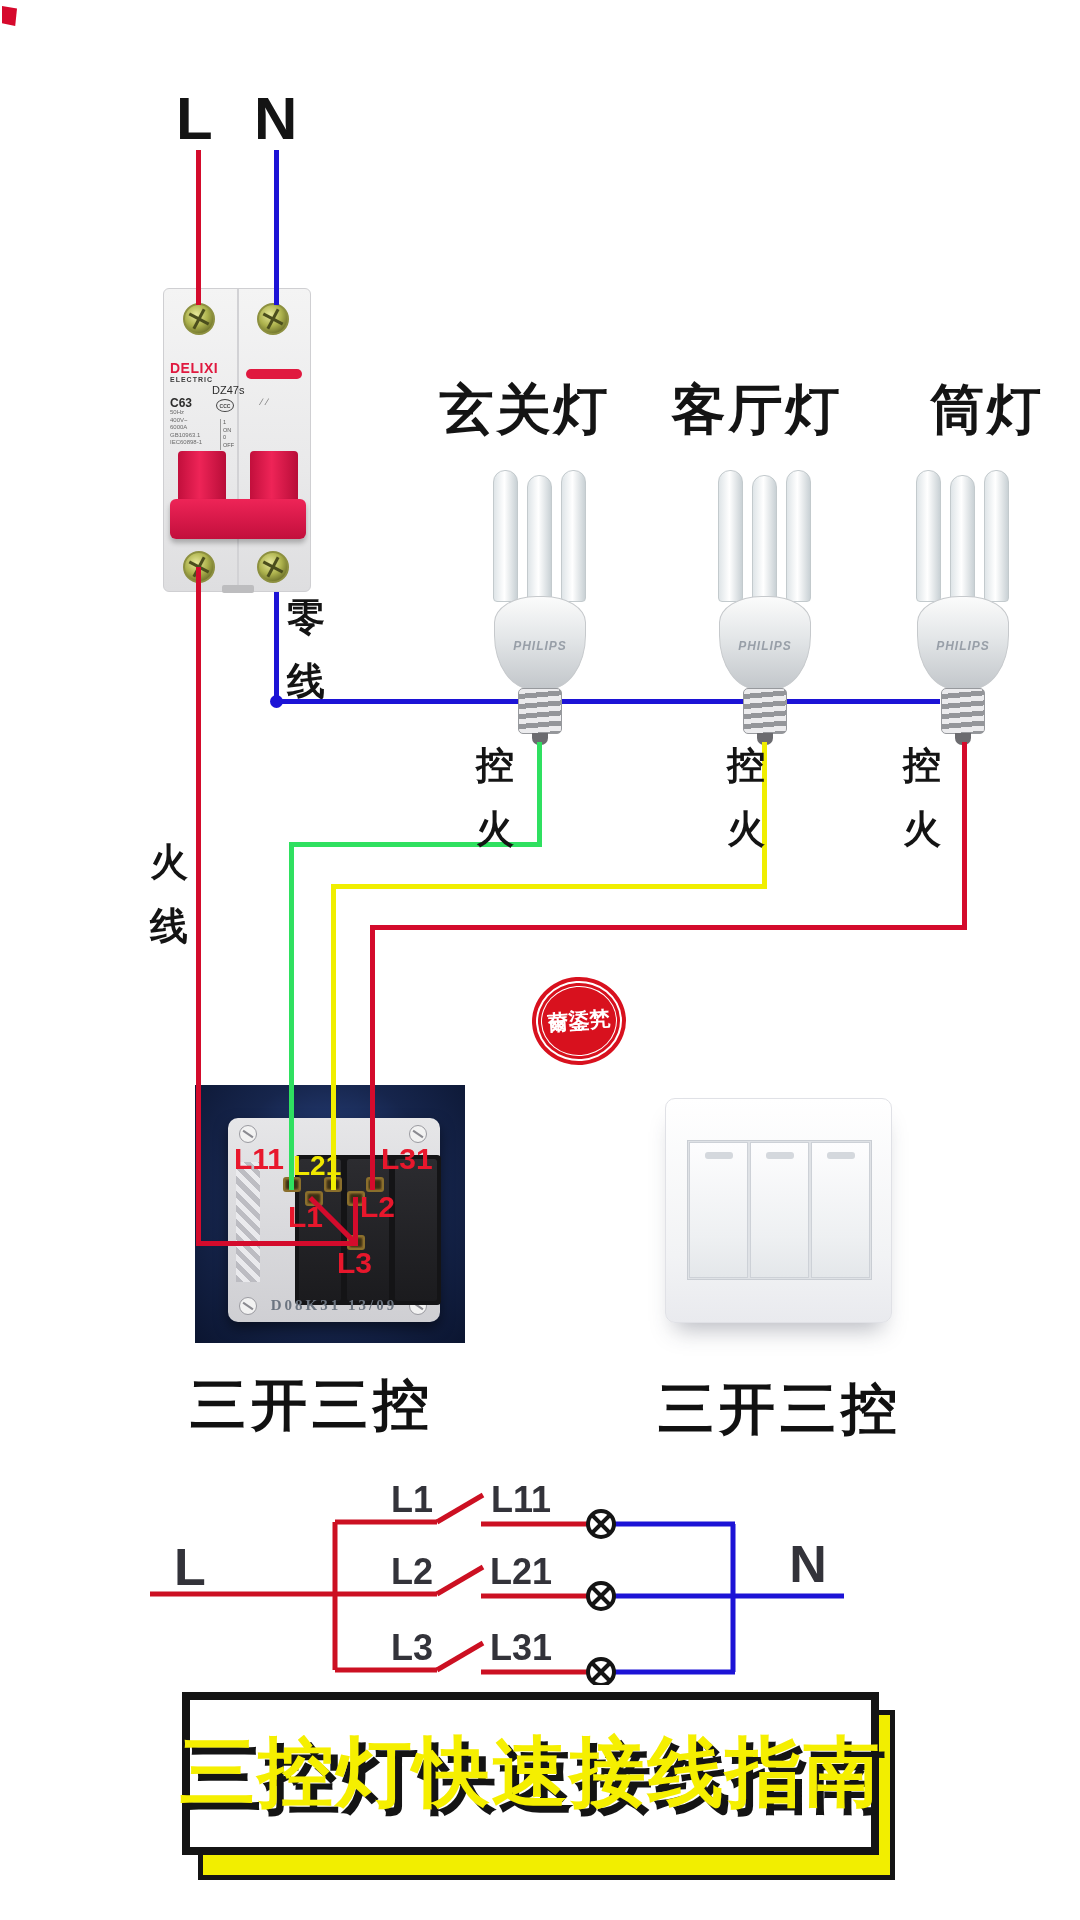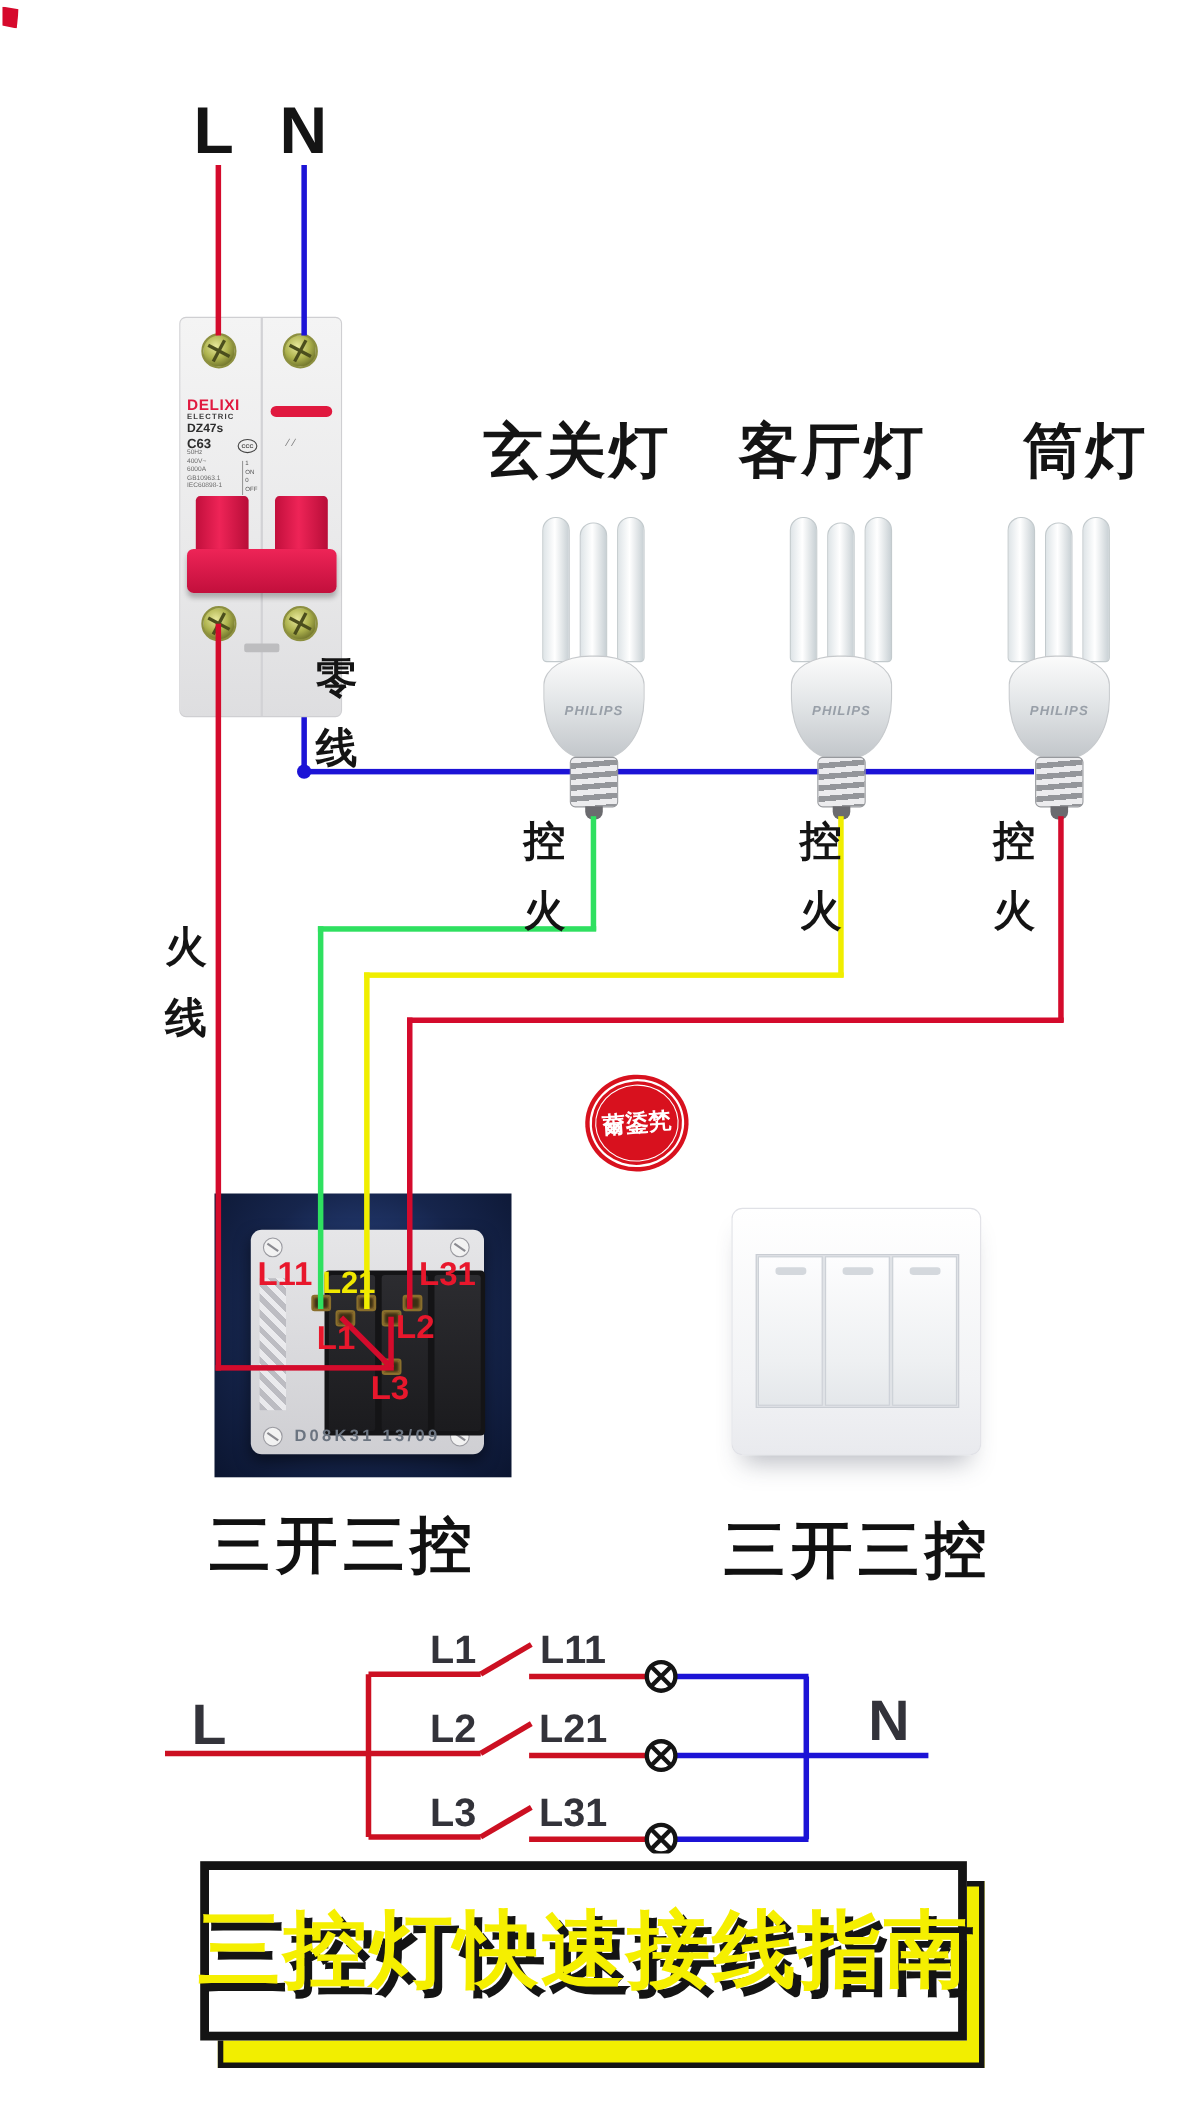--- a/index.html
+++ b/index.html
@@ -12,33 +12,33 @@
   .w-blue{background:#1c13d6;}
   .w-green{background:#2fe060;}
   .w-yellow{background:#f0ee00;}
 
   
   .supply-label{position:absolute;font-size:60px;font-weight:700;color:#141414;z-index:7;}
   .page-title{position:absolute;left:430px;top:212px;width:420px;text-align:center;
     font-size:58px;font-weight:700;color:#141414;letter-spacing:5px;z-index:7;}
 
   
-  .breaker{position:absolute;left:163px;top:288px;width:148px;height:364px;z-index:4;
+  .breaker{position:absolute;left:163px;top:288px;width:148px;height:304px;z-index:4;
     background:linear-gradient(180deg,#f4f4f4,#e9e9ea 60%,#dedee0);border:1px solid #cfcfd2;border-radius:6px;}
   .breaker .divider{position:absolute;left:73px;top:0;width:2px;height:100%;background:#d2d2d5;}
   .screw{position:absolute;width:32px;height:32px;border-radius:50%;z-index:5;
     background:radial-gradient(circle at 40% 35%,#e7e89a,#aeb34e 45%,#6d712a 80%);
     border:2px solid #8d9040;}
   .screw:before,.screw:after{content:"";position:absolute;left:50%;top:50%;background:#4b4e1d;}
   .screw:before{width:22px;height:3px;transform:translate(-50%,-50%) rotate(28deg);}
   .screw:after{width:22px;height:3px;transform:translate(-50%,-50%) rotate(-62deg);}
   .breaker .label-area{position:absolute;left:6px;top:72px;width:62px;text-align:left;line-height:1.05;}
   .brand-red{color:#e0193f;font-weight:800;font-size:14px;letter-spacing:.5px;}
   .brand-sub{color:#3a3a3a;font-size:7px;font-weight:700;letter-spacing:1px;}
-  .model-txt{color:#2c2c2c;font-size:11px;font-weight:700;margin-top:2px;}
+  .model-txt{color:#2c2c2c;font-size:11px;font-weight:400;margin-top:2px;margin-left:42px;}
   .rating-txt{color:#2c2c2c;font-size:12px;font-weight:700;}
   .spec-line{color:#6a6a6a;font-size:6px;line-height:1.25;}
   .ccc-oval{position:absolute;left:46px;top:38px;width:18px;height:13px;border:1px solid #444;
     border-radius:50%;font-size:5px;color:#444;text-align:center;line-height:12px;font-weight:700;}
   .onoff{position:absolute;left:50px;top:58px;border-left:1px solid #999;padding-left:2px;
     font-size:5.5px;color:#555;line-height:1.4;}
   .pole2-stripe{position:absolute;left:82px;top:80px;width:56px;height:10px;background:#e0193f;border-radius:5px;}
   .pole2-mark{position:absolute;left:96px;top:108px;font-size:9px;color:#777;transform:skewX(-18deg);letter-spacing:3px;}
   .toggle{position:absolute;left:6px;top:162px;width:136px;height:92px;}
   .toggle .handle{position:absolute;top:0;width:48px;height:58px;background:linear-gradient(90deg,#c20f3c,#ee2457 45%,#b80d38);border-radius:4px;}
@@ -84,21 +84,21 @@
     background:linear-gradient(180deg,#e6e6e8,#cfcfd3);box-shadow:0 6px 14px rgba(0,0,0,.5);}
   .corner-screw{position:absolute;width:18px;height:18px;border-radius:50%;background:#f2f2f2;border:1px solid #9a9aa0;}
   .corner-screw:before{content:"";position:absolute;left:2px;top:7px;width:12px;height:2px;background:#8a8a90;transform:rotate(35deg);}
   .zigzag{position:absolute;top:44px;width:24px;height:120px;opacity:.9;
     background:repeating-linear-gradient(45deg,#b9b9bf 0 5px,#ececef 5px 10px);}
   .mechanism{position:absolute;left:67px;top:37px;width:146px;height:150px;background:#141416;border-radius:4px;}
   .mech-col{position:absolute;top:4px;width:42px;height:142px;background:linear-gradient(180deg,#2c2c30,#1b1b1e);border-radius:3px;}
   .slot{position:absolute;width:18px;height:15px;background:#3a2f14;border:2px solid #co;border:2px solid #8a6f2c;border-radius:3px;z-index:3;
     box-shadow:inset 0 0 3px #c9973f;}
   .model-code{position:absolute;left:0;bottom:8px;width:100%;text-align:center;
-    font-size:15px;font-weight:700;color:#6b7480;letter-spacing:3px;}
+    font-size:15px;font-weight:700;color:#6b7480;letter-spacing:3px;font-family:Liberation Serif, serif;}
   .panel-annot{position:absolute;z-index:8;font-weight:700;font-size:30px;color:#e8172c;}
   .panel-annot.yellow{color:#f0e800;font-size:28px;}
   .caption{position:absolute;width:260px;text-align:center;font-size:56px;font-weight:700;color:#111;
     letter-spacing:5px;z-index:7;}
 
   
   .panel-clean{position:absolute;left:665px;top:1098px;width:227px;height:225px;z-index:2;border-radius:10px;
     background:linear-gradient(180deg,#ffffff,#f2f3f5 70%,#e9eaee);border:1px solid #e0e1e6;
     box-shadow:0 16px 22px -10px rgba(50,55,75,.35);}
   .rockers{position:absolute;left:21px;top:41px;width:185px;height:140px;border:1px solid #c9cdd3;background:#dfe2e6;}

